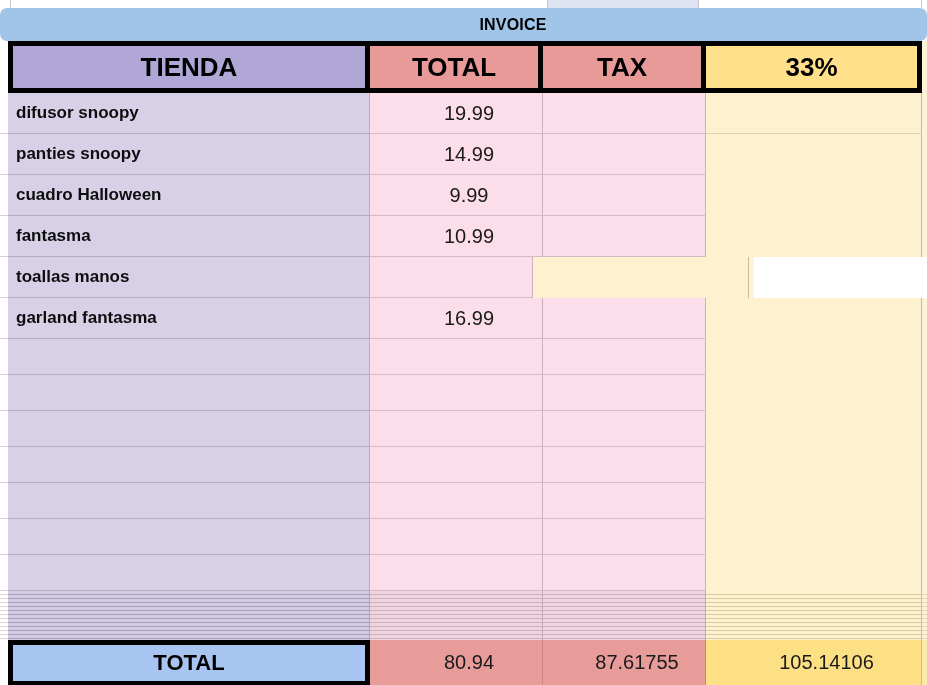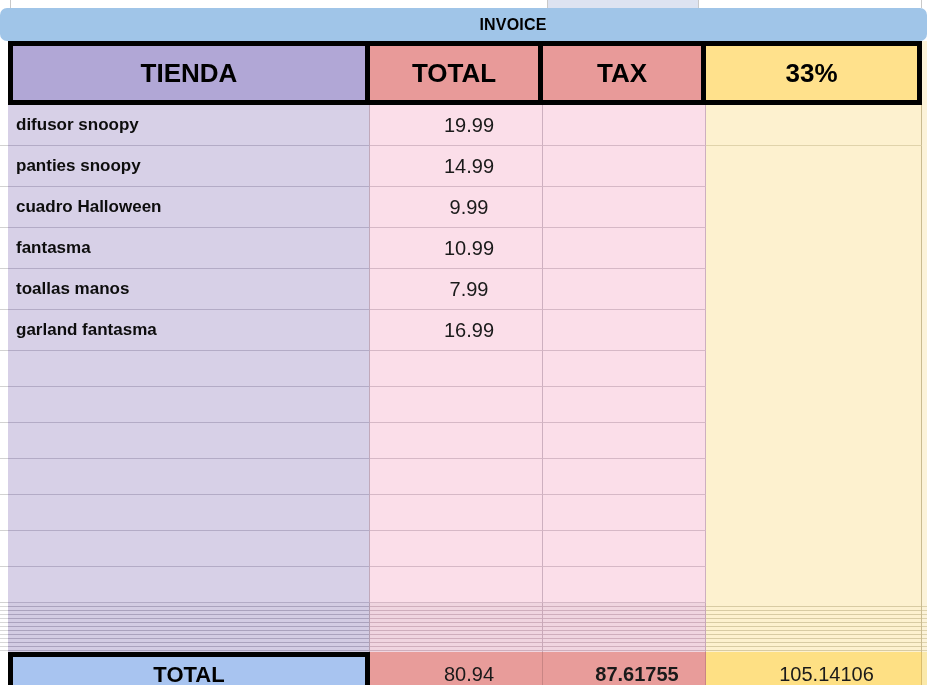--- a/index.html
+++ b/index.html
@@ -29,26 +29,26 @@
     transform:translate(-50%,-50%);
     font-weight:bold; font-size:16px; color:#000;
     letter-spacing:0.2px;
   }
 
   
   .row { display:flex; width:927px; }
   .c-margin  { width:8px;  background:#fff; border-bottom:1px solid #d2d2d2; }
   .c-tienda  { width:362px; }
   .c-total   { width:173px; }
-  .c-tax     { width:163px;font-weight:bold; }
+  .c-tax     { width:163px; }
   .c-pct     { width:216px; }
   .c-sliver  { width:5px; }
 
   
-  .header-row { height:64px;text-align:center; }
+  .header-row { height:52px;text-align:center; }
   .header-row .c-margin { border-bottom:none; }
   .hcell {
     display:flex; align-items:center; justify-content:center;
     font-weight:bold; font-size:26px; color:#000;
     border:5px solid #000; border-left:none;
   }
   .hcell.first { border-left:5px solid #000; }
   .h-tienda { background:#b1a7d6; }
   .h-total  { background:#e89a99; }
   .h-tax    { background:#e89a99; }
@@ -172,21 +172,20 @@
     <div class="c-margin"></div>
     <div class="cell c-tienda b-tienda">fantasma</div>
     <div class="cell num c-total b-total">10.99</div>
     <div class="cell num c-tax b-tax"></div>
     <div class="cell num c-pct b-pct"></div>
     <div class="c-sliver b-sliver"></div>
   </div>
   <div class="row data-row">
     <div class="c-margin"></div>
     <div class="cell c-tienda b-tienda">toallas manos</div>
-    <div class="cell num c-total b-total">7.99</div>
     <div class="cell num c-tax b-tax"></div>
     <div class="cell num c-pct b-pct"></div>
     <div class="c-sliver b-sliver"></div>
   </div>
   <div class="row data-row">
     <div class="c-margin"></div>
     <div class="cell c-tienda b-tienda">garland fantasma</div>
     <div class="cell num c-total b-total">16.99</div>
     <div class="cell num c-tax b-tax"></div>
     <div class="cell num c-pct b-pct"></div>

